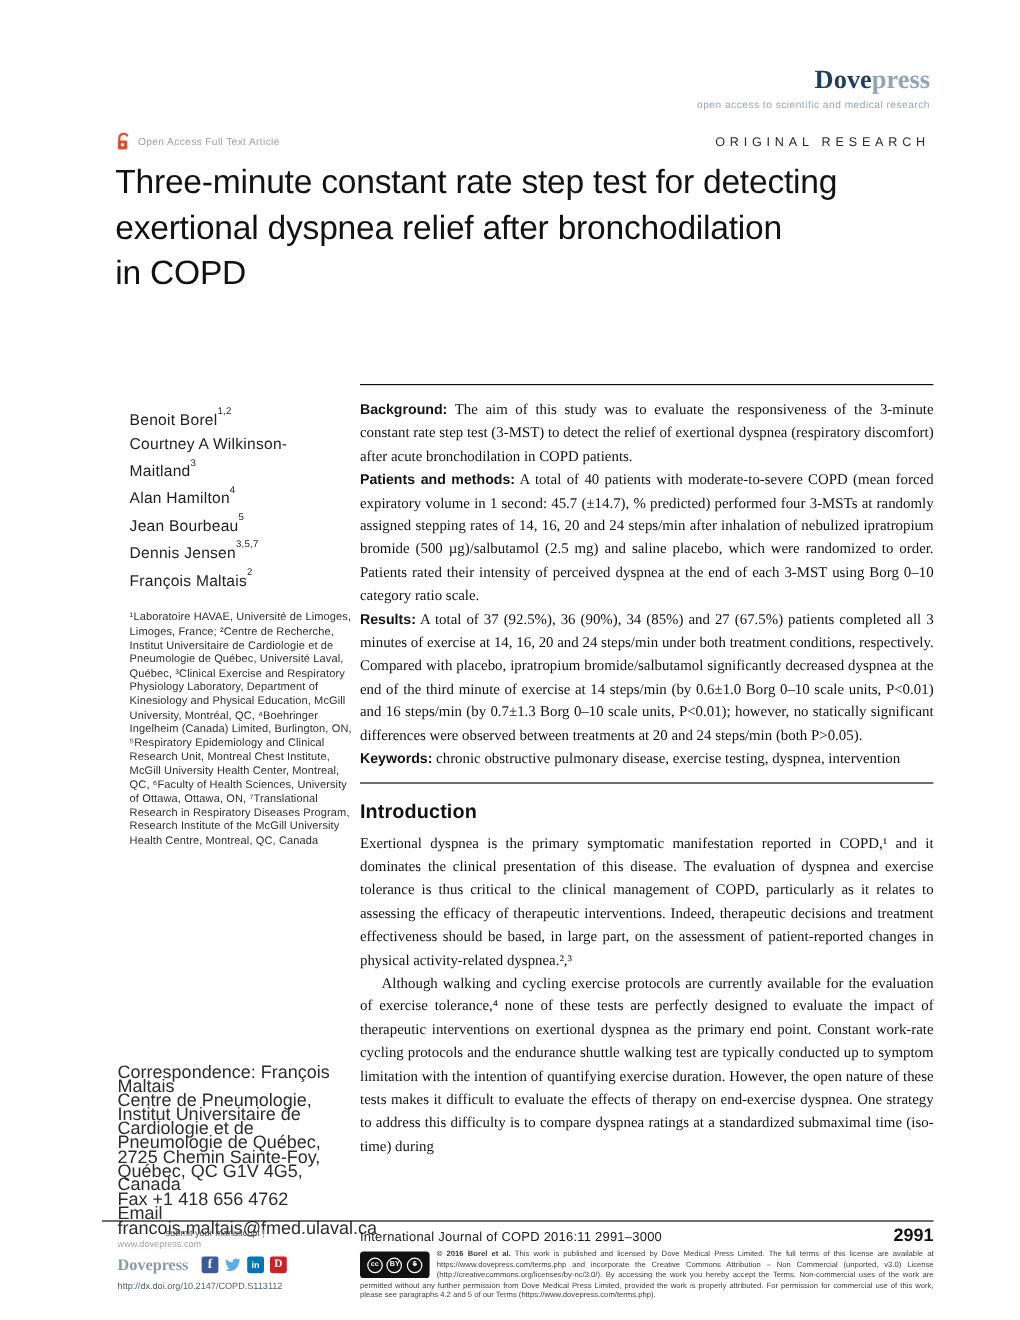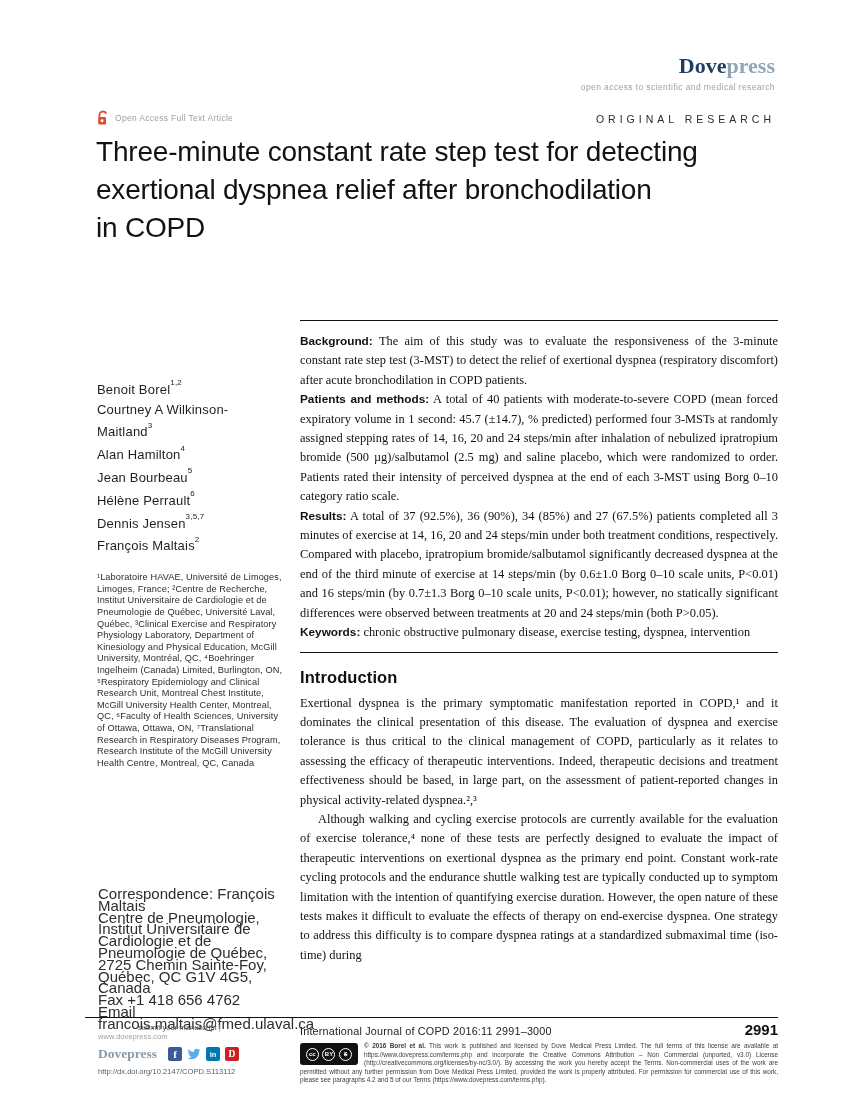--- a/index.html
+++ b/index.html
@@ -35,21 +35,21 @@
     position:absolute; right:75px; top:113px;
     font-size:10.5px; color:#2b2b2b; letter-spacing:4px;
   }
   
   .article-title {
     position:absolute; left:96px; top:133px; width:700px;
     font-size:28px; line-height:38px; font-weight:400; color:#121212;
     letter-spacing:-0.2px; white-space:pre-line;
   }
   
-  .left-col { position:absolute; left:97px; top:337px; width:192px;margin-top:40px; }
+  .left-col { position:absolute; left:108px; top:337px; width:192px; }
   .authors { width:178px; font-size:13px; line-height:19.5px; color:#1f1f1f; letter-spacing:0.2px; }
   .authors .author { display:block; }
   sup.s { font-size:62%; position:relative; top:-0.45em; }
   .affiliations {
     margin-top:16px; width:190px;
     font-size:9.2px; line-height:11.6px; color:#2d2d2d; letter-spacing:0.1px;
   }
   .correspondence {
     position:absolute; left:98px; top:888px; width:196px;
     font-size:15px; line-height:11.8px; color:#2d2d2d;
@@ -132,21 +132,20 @@
   <h1 class="article-title">Three-minute constant rate step test for detecting
 exertional dyspnea relief after bronchodilation
 in COPD</h1>
 
   <div class="left-col">
     <div class="authors">
       <span class="author"><span>Benoit Borel</span><sup class="s">1,2</sup></span>
       <span class="author"><span>Courtney A Wilkinson-Maitland</span><sup class="s">3</sup></span>
       <span class="author"><span>Alan Hamilton</span><sup class="s">4</sup></span>
       <span class="author"><span>Jean Bourbeau</span><sup class="s">5</sup></span>
-      <span class="author"><span>Hélène Perrault</span><sup class="s">6</sup></span>
       <span class="author"><span>Dennis Jensen</span><sup class="s">3,5,7</sup></span>
       <span class="author"><span>François Maltais</span><sup class="s">2</sup></span>
     </div>
     <div class="affiliations">¹Laboratoire HAVAE, Université de Limoges, Limoges, France; ²Centre de Recherche, Institut Universitaire de Cardiologie et de Pneumologie de Québec, Université Laval, Québec, ³Clinical Exercise and Respiratory Physiology Laboratory, Department of Kinesiology and Physical Education, McGill University, Montréal, QC, ⁴Boehringer Ingelheim (Canada) Limited, Burlington, ON, ⁵Respiratory Epidemiology and Clinical Research Unit, Montreal Chest Institute, McGill University Health Center, Montreal, QC, ⁶Faculty of Health Sciences, University of Ottawa, Ottawa, ON, ⁷Translational Research in Respiratory Diseases Program, Research Institute of the McGill University Health Centre, Montreal, QC, Canada</div>
   </div>
 
   <div class="correspondence">
     <span class="c-line">Correspondence: François Maltais</span>
     <span class="c-line">Centre de Pneumologie, Institut Universitaire de Cardiologie et de Pneumologie de Québec, 2725 Chemin Sainte-Foy, Québec, QC G1V 4G5, Canada</span>
     <span class="c-line">Fax +1 418 656 4762</span>

